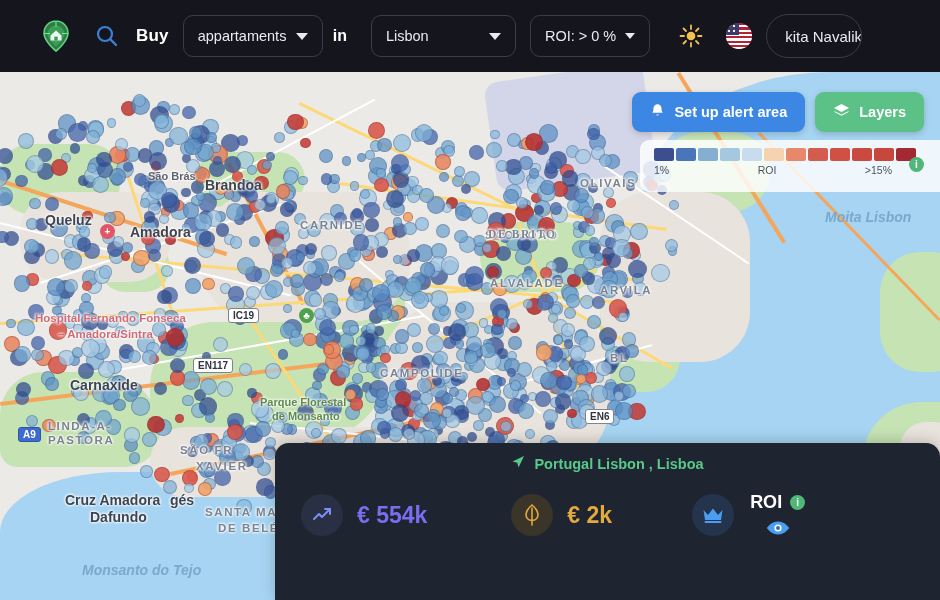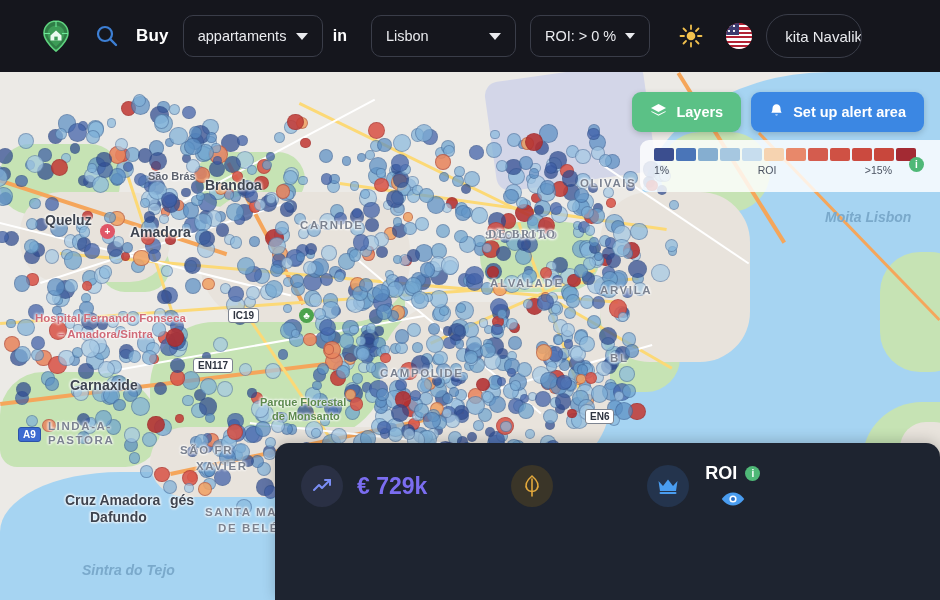--- a/index.html
+++ b/index.html
@@ -1427,50 +1427,50 @@
       <div class="maplabel area" style="left: 180px; top: 372px;">SÃO FR</div>
       <div class="maplabel area" style="left: 196px; top: 388px;">XAVIER</div>
       <div class="maplabel big" style="left: 65px; top: 420px;">Cruz Amadora</div>
       <div class="maplabel big" style="left: 90px; top: 437px;">Dafundo</div>
       <div class="maplabel big" style="left: 170px; top: 420px;">gés</div>
       <div class="maplabel area" style="left: 205px; top: 434px;">SANTA MARIA</div>
       <div class="maplabel area" style="left: 218px; top: 450px;">DE BELÉM</div>
       <div class="maplabel park" style="left: 260px; top: 324px;">Parque Florestal</div>
       <div class="maplabel park" style="left: 272px; top: 338px;">de Monsanto</div>
       <div class="maplabel big" style="left: 500px; top: 393px;">Lisbon</div>
-      <div class="maplabel water-l" style="left: 82px; top: 490px;">Sintra do Tejo</div>
+      <div class="maplabel water-l" style="left: 82px; top: 490px;">Monsanto do Tejo</div>
       <div class="maplabel " style="left: 900px; top: 404px;">Montijo A</div>
       <div class="maplabel " style="left: 915px; top: 386px;">LPM</div>
       <div class="maplabel water-l" style="left: 825px; top: 137px;">Moita Lisbon</div>
     </div>
   <div id="map-shields">
       <div class="shield" style="left: 228px; top: 236px;">IC19</div>
       <div class="shield" style="left: 193px; top: 286px;">EN117</div>
       <div class="shield" style="left: 585px; top: 337px;">EN6</div>
       <div class="shield blue" style="left: 18px; top: 355px;">A9</div>
     </div>
 
   <div id="map-buttons">
+    <div class="mapbtn" id="btn-alert">
+      <span>
+        <svg width="15" height="16" viewBox="0 0 15 16">
+          <path d="M7.5 1.2c-2.3 0-4 1.9-4 4.2 0 3.2-1.2 4.3-1.2 4.3h10.4s-1.2-1.1-1.2-4.3c0-2.3-1.7-4.2-4-4.2z" fill="#fff"></path>
+          <path d="M6.1 11.6a1.5 1.5 0 0 0 2.8 0z" fill="#fff"></path>
+        </svg>
+      </span>
+      <span>Set up alert area</span>
+    </div>
     <div class="mapbtn" id="btn-layers">
       <span>
         <svg width="17" height="15" viewBox="0 0 17 15">
           <path d="M8.5 1 L16 5 L8.5 9 L1 5 Z" fill="#fff"></path>
           <path d="M1.8 8.2 L8.5 11.6 L15.2 8.2 L16 8.8 L8.5 12.8 L1 8.8 Z" fill="#fff"></path>
         </svg>
       </span>
       <span>Layers</span>
-    </div>
-    <div class="mapbtn" id="btn-alert">
-      <span>
-        <svg width="15" height="16" viewBox="0 0 15 16">
-          <path d="M7.5 1.2c-2.3 0-4 1.9-4 4.2 0 3.2-1.2 4.3-1.2 4.3h10.4s-1.2-1.1-1.2-4.3c0-2.3-1.7-4.2-4-4.2z" fill="#fff"></path>
-          <path d="M6.1 11.6a1.5 1.5 0 0 0 2.8 0z" fill="#fff"></path>
-        </svg>
-      </span>
-      <span>Set up alert area</span>
     </div>
   </div>
 
   <div id="legend">
     <div id="swatches">
         <div class="sw" style="background: rgb(59, 78, 143);"></div>
         <div class="sw" style="background: rgb(74, 117, 184);"></div>
         <div class="sw" style="background: rgb(133, 174, 208);"></div>
         <div class="sw" style="background: rgb(166, 199, 224);"></div>
         <div class="sw" style="background: rgb(199, 221, 238);"></div>
@@ -1485,43 +1485,52 @@
     <div id="legend-labels">
       <span>1%</span>
       <span>ROI</span>
       <span>&gt;15%</span>
     </div>
     <div id="legend-info">i</div>
   </div>
 </div>
 
 <div id="card">
+  <div id="card-title">
+    <span>
+      <svg width="14" height="14" viewBox="0 0 14 14">
+        <path d="M13 1 L1.5 6.4 L6.2 7.8 L7.6 12.5 Z" fill="#57c98a"></path>
+      </svg>
+    </span>
+    <span>Portugal Lisbon , Lisboa</span>
+  </div>
 
   <div id="card-stats">
 
     <div class="stat" id="stat-sale">
       <div class="stat-ic ic-sale">
         <svg width="22" height="18" viewBox="0 0 22 18">
           <polyline points="3,13 8,8 11,11 19,3" fill="none" stroke="#7b8ef5" stroke-width="2" stroke-linecap="round" stroke-linejoin="round"></polyline>
           <polyline points="14,3 19,3 19,8" fill="none" stroke="#7b8ef5" stroke-width="2" stroke-linecap="round" stroke-linejoin="round"></polyline>
         </svg>
       </div>
       <div>
-        <div class="stat-val val-sale">€ 729k</div>
+        <div class="stat-val val-sale">€ 554k</div>
       </div>
     </div>
 
     <div class="stat" id="stat-rent">
       <div class="stat-ic ic-rent">
         <svg width="20" height="24" viewBox="0 0 20 24">
           <path d="M10 2 C4 7 3 12 5.2 15.4 C7 18.2 13 18.2 14.8 15.4 C17 12 16 7 10 2 z" fill="none" stroke="#e3a93c" stroke-width="1.6"></path>
           <line x1="10" y1="5" x2="10" y2="22" stroke="#e3a93c" stroke-width="1.6" stroke-linecap="round"></line>
         </svg>
       </div>
       <div>
+        <div class="stat-val val-rent">€ 2k</div>
       </div>
     </div>
 
     <div id="stat-roi">
       <div class="stat-ic ic-roi">
         <svg width="24" height="20" viewBox="0 0 24 20">
           <path d="M2.5 5 L7 10 L12 3.5 L17 10 L21.5 5 L20 15 L4 15 Z" fill="#4a9df0"></path>
           <rect x="3.5" y="16" width="17" height="2" rx="1" fill="#4a9df0"></rect>
         </svg>
       </div>

